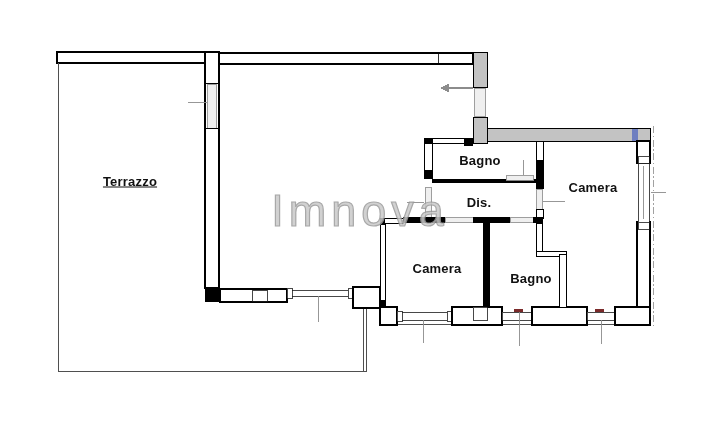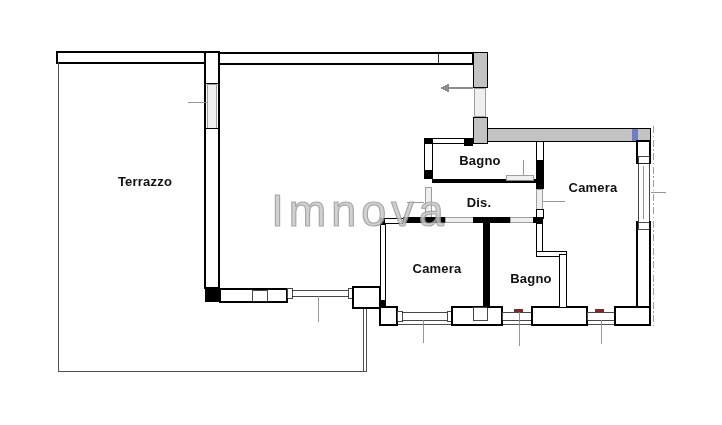--- a/index.html
+++ b/index.html
@@ -161,21 +161,21 @@
 
     <g>
       <rect class="wt" x="536" y="223" width="6" height="30"></rect>
       <rect class="wt" x="536" y="251" width="30" height="5"></rect>
       <rect class="wt" x="559" y="254" width="7" height="53"></rect>
     </g>
   </svg>
 
   <div class="watermark" style="left:360px; top:211px;">Imnova</div>
 
-  <div class="room-label" style="left:145px; top:181px;">Terrazzo</div>
+  <div class="room-label" style="left:130px; top:181px;text-decoration:underline;">Terrazzo</div>
 
 
   <div class="room-label" style="left:480px; top:160px;">Bagno</div>
 
   <div class="room-label" style="left:479px; top:202px;text-align:right;">Dis.</div>
 
   <div class="room-label" style="left:593px; top:187px;">Camera</div>
 
   <div class="room-label" style="left:437px; top:268px;">Camera</div>
 

